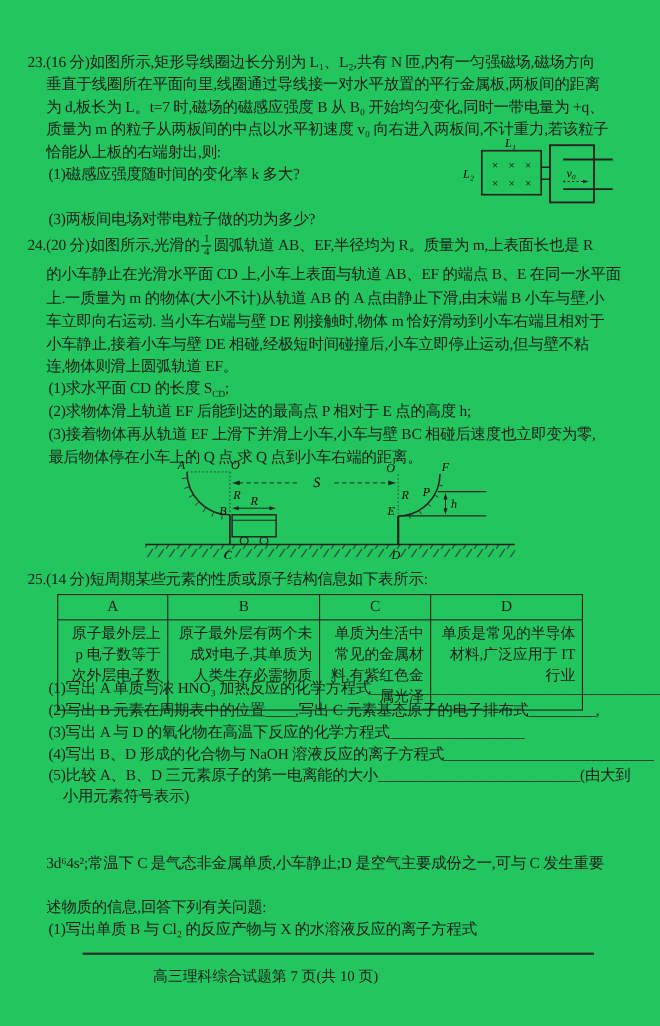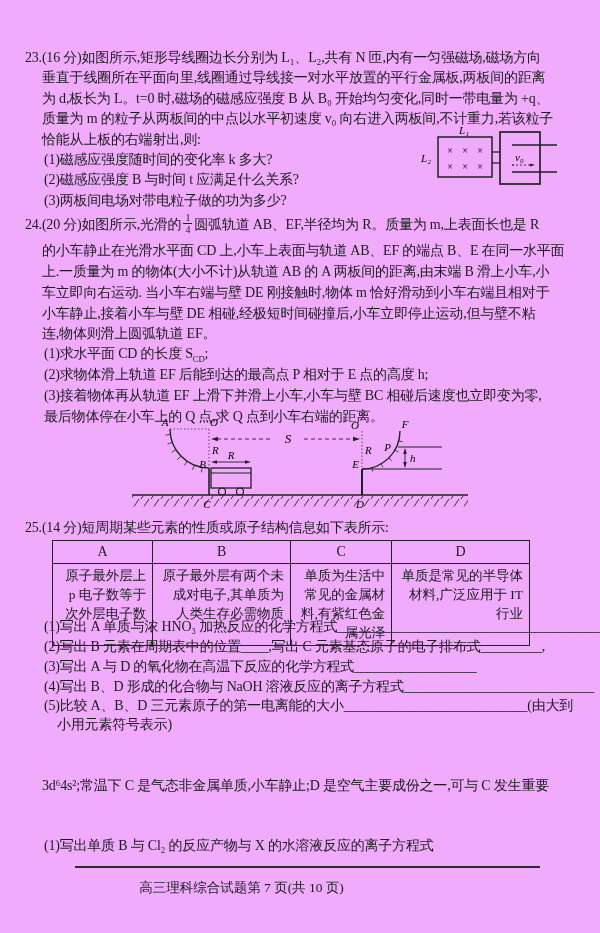--- a/index.html
+++ b/index.html
@@ -1,20 +1,20 @@
 <!DOCTYPE html>
 <html><head>
 <meta charset="utf-8">
 <style>
   html,body{margin:0;padding:0;background:#e8e8e6;}
   .page{
     position:relative;
     width:600px;height:933px;
     margin:0 auto;
-    background:#f0abfc;
+    background:#22c55e;
     font-family:"Liberation Serif","DejaVu Serif",serif;
     color:#1b1b1b;
     overflow:hidden;
   }
   .ln{
     position:absolute;
     font-size:14px;
     line-height:1.42;
     white-space:nowrap;
     letter-spacing:-0.2px;
@@ -65,25 +65,24 @@
   }
   svg text{font-family:"Liberation Serif","DejaVu Serif",serif;}
 </style>
 </head>
 <body>
 
 <div class="page">
 
   <div class="ln" style="left:25px;top:48px">23.(16 分)如图所示,矩形导线圈边长分别为 L₁、L₂,共有 N 匝,内有一匀强磁场,磁场方向</div>
   <div class="ln" style="left:42px;top:68px">垂直于线圈所在平面向里,线圈通过导线接一对水平放置的平行金属板,两板间的距离</div>
-  <div class="ln" style="left:42px;top:89px">为 d,板长为 L。t=0 时,磁场的磁感应强度 B 从 B₀ 开始均匀变化,同时一带电量为 +q、</div>
+  <div class="ln" style="left:42px;top:89px">为 d,板长为 L。t=7 时,磁场的磁感应强度 B 从 B₀ 开始均匀变化,同时一带电量为 +q、</div>
   <div class="ln" style="left:42px;top:109px">质量为 m 的粒子从两板间的中点以水平初速度 v₀ 向右进入两板间,不计重力,若该粒子</div>
   <div class="ln" style="left:42px;top:130px">恰能从上板的右端射出,则:</div>
   <div class="ln" style="left:44px;top:150px">(1)磁感应强度随时间的变化率 k 多大?</div>
-  <div class="ln" style="left:44px;top:170px">(2)磁感应强度 B 与时间 t 应满足什么关系?</div>
   <div class="ln" style="left:44px;top:191px">(3)两板间电场对带电粒子做的功为多少?</div>
 
   <svg class="fig" style="left:420px;top:124px" width="175" height="85" viewBox="0 0 175 85">
     <rect x="18" y="13" width="54" height="40" fill="none" stroke="#222" stroke-width="1.5"></rect>
     <text x="44" y="10" font-size="11" font-style="italic" text-anchor="middle">L₁</text>
     <text x="6" y="38" font-size="11" font-style="italic" text-anchor="middle">L₂</text>
     <text x="30" y="30" font-size="10" text-anchor="middle">×</text>
     <text x="45" y="30" font-size="10" text-anchor="middle">×</text>
     <text x="60" y="30" font-size="10" text-anchor="middle">×</text>
     <text x="30" y="46" font-size="10" text-anchor="middle">×</text>
@@ -95,21 +94,21 @@
     <line x1="92" y1="21" x2="137" y2="21" stroke="#222" stroke-width="1.6"></line>
     <line x1="92" y1="48" x2="137" y2="48" stroke="#222" stroke-width="1.6"></line>
     <text x="95" y="37" font-size="11" font-style="italic">v₀</text>
     <circle cx="93" cy="41" r="0.9" fill="#222"></circle>
     <line x1="96" y1="41" x2="111" y2="41" stroke="#222" stroke-width="0.9" stroke-dasharray="2 2"></line>
     <polygon points="115,41 110,39.4 110,42.6" fill="#222"></polygon>
   </svg>
 
   <div class="ln" style="left:25px;top:212px">24.(20 分)如图所示,光滑的<span class="frac"><b>1</b><b>4</b></span>圆弧轨道 AB、EF,半径均为 R。质量为 m,上表面长也是 R</div>
   <div class="ln" style="left:42px;top:241px">的小车静止在光滑水平面 CD 上,小车上表面与轨道 AB、EF 的端点 B、E 在同一水平面</div>
-  <div class="ln" style="left:42px;top:262px">上.一质量为 m 的物体(大小不计)从轨道 AB 的 A 两板间的距离,由末端 B 滑上小车,小</div>
+  <div class="ln" style="left:42px;top:262px">上.一质量为 m 的物体(大小不计)从轨道 AB 的 A 点由静止下滑,由末端 B 小车与壁,小</div>
   <div class="ln" style="left:42px;top:283px">车立即向右运动. 当小车右端与壁 DE 刚接触时,物体 m 恰好滑动到小车右端且相对于</div>
   <div class="ln" style="left:42px;top:304px">小车静止,接着小车与壁 DE 相碰,经极短时间碰撞后,小车立即停止运动,但与壁不粘</div>
   <div class="ln" style="left:42px;top:324px">连,物体则滑上圆弧轨道 EF。</div>
   <div class="ln" style="left:44px;top:344px">(1)求水平面 CD 的长度 S<sub>CD</sub>;</div>
   <div class="ln" style="left:44px;top:365px">(2)求物体滑上轨道 EF 后能到达的最高点 P 相对于 E 点的高度 h;</div>
   <div class="ln" style="left:44px;top:386px">(3)接着物体再从轨道 EF 上滑下并滑上小车,小车与壁 BC 相碰后速度也立即变为零,</div>
   <div class="ln" style="left:44px;top:407px">最后物体停在小车上的 Q 点,求 Q 点到小车右端的距离。</div>
 
   <svg class="fig" style="left:120px;top:415px" width="360" height="95" viewBox="0 0 360 95">
     <defs>
@@ -189,18 +188,19 @@
     </table>
 
   <div class="ln" style="left:44px;top:617px">(1)写出 A 单质与浓 HNO₃ 加热反应的化学方程式_______________________________________</div>
   <div class="ln" style="left:44px;top:637px">(2)写出 B 元素在周期表中的位置____,写出 C 元素基态原子的电子排布式_________,</div>
   <div class="ln" style="left:44px;top:657px">(3)写出 A 与 D 的氧化物在高温下反应的化学方程式__________________</div>
   <div class="ln" style="left:44px;top:677px">(4)写出 B、D 形成的化合物与 NaOH 溶液反应的离子方程式____________________________</div>
   <div class="ln" style="left:44px;top:696px">(5)比较 A、B、D 三元素原子的第一电离能的大小___________________________(由大到</div>
   <div class="ln" style="left:57px;top:715px">小用元素符号表示)</div>
 
   <div class="ln" style="left:42px;top:776px">3d⁶4s²;常温下 C 是气态非金属单质,小车静止;D 是空气主要成份之一,可与 C 发生重要</div>
+  <div class="ln" style="left:42px;top:816px">述物质的信息,回答下列有关问题:</div>
   <div class="ln" style="left:44px;top:836px">(1)写出单质 B 与 Cl₂ 的反应产物与 X 的水溶液反应的离子方程式</div>
 
   <div class="divider"></div>
   <div class="footer">高三理科综合试题第 7 页(共 10 页)</div>
 
 </div>
 
 </body></html>

